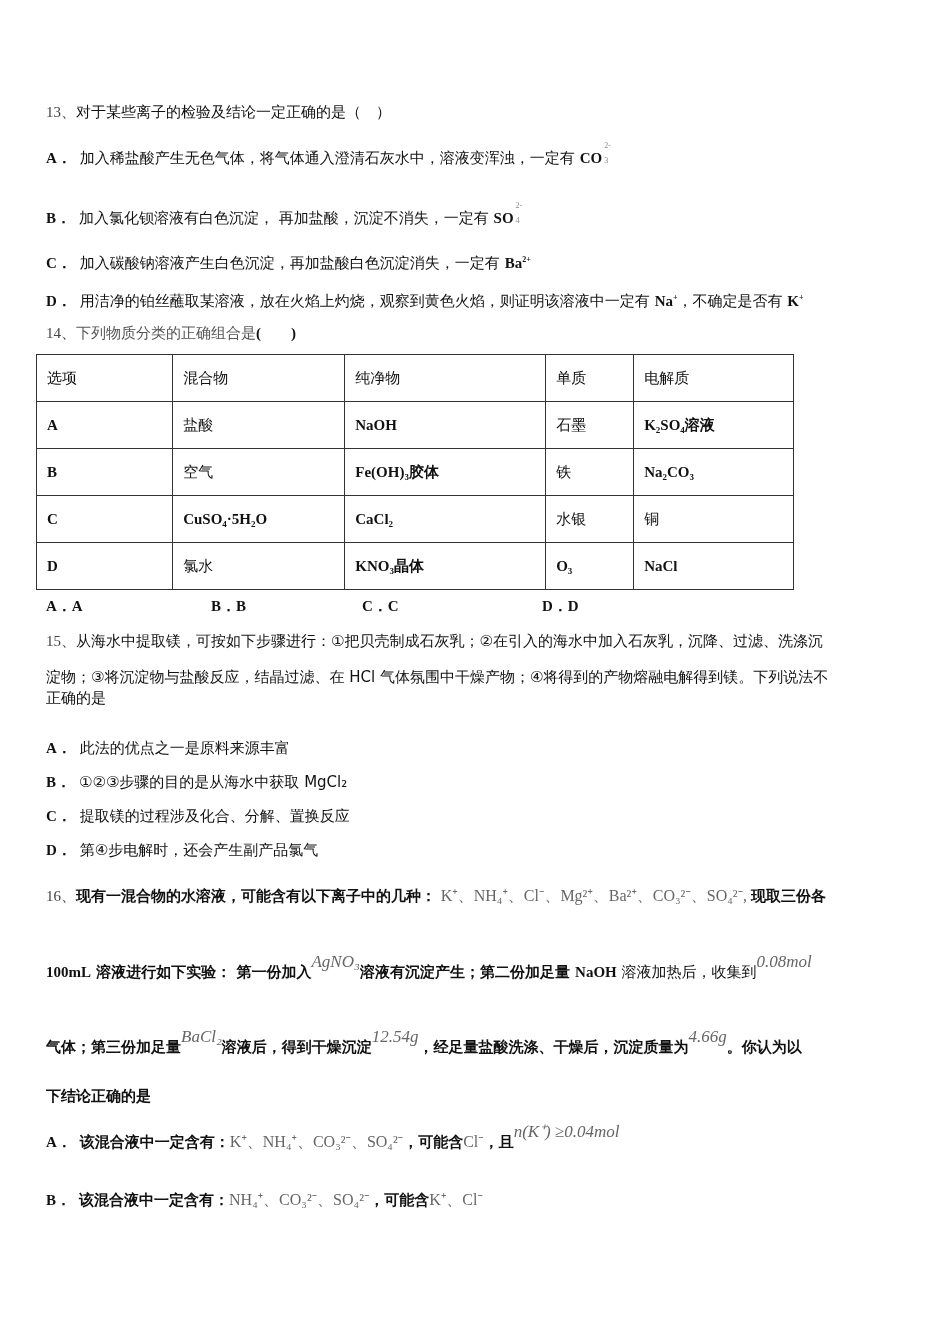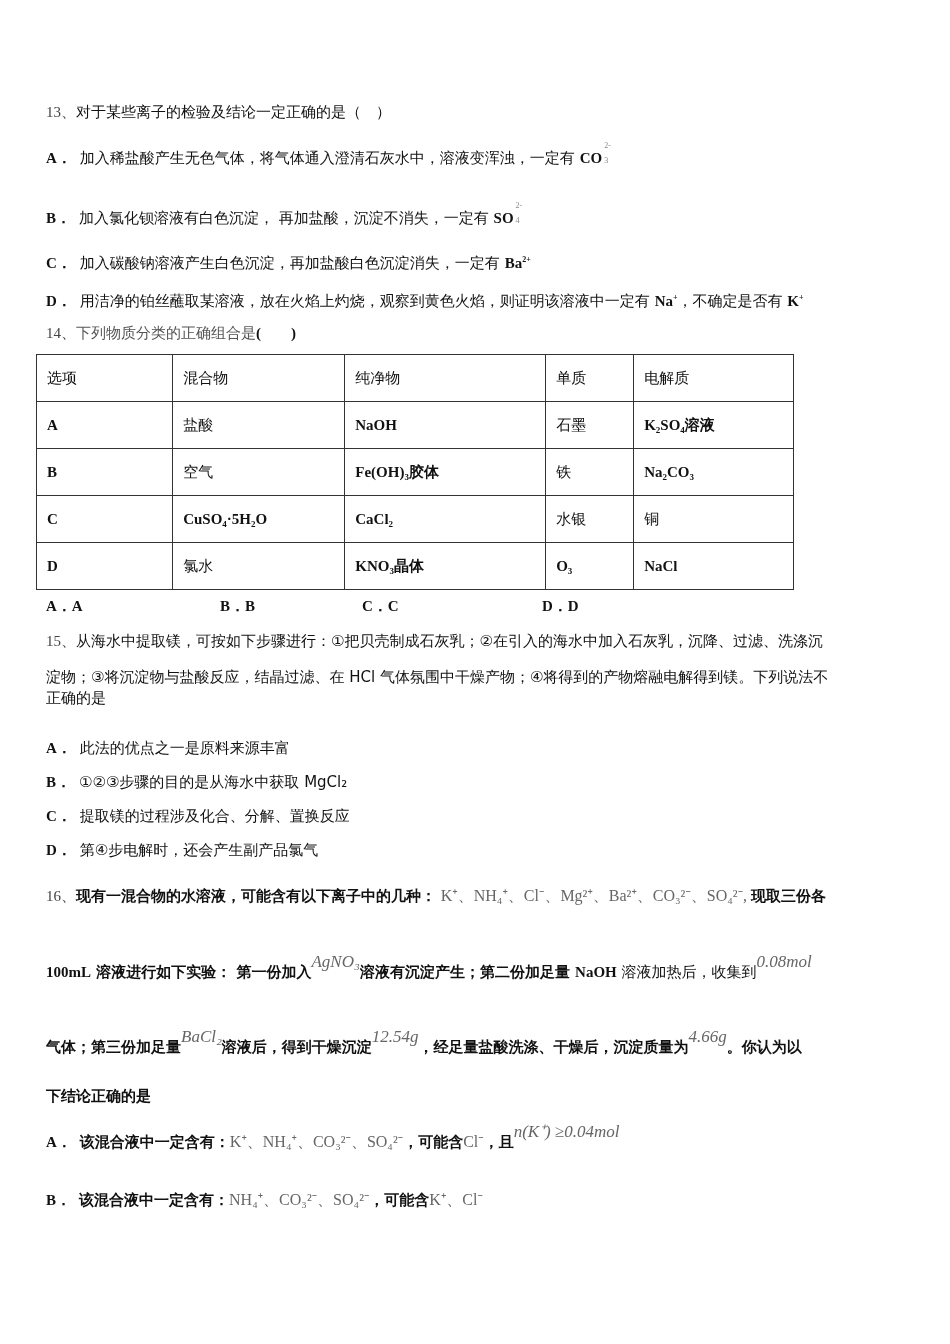--- a/index.html
+++ b/index.html
@@ -87,21 +87,21 @@
     <td class="cjk">氯水</td>
     <td class="b">KNO₃晶体</td>
     <td class="b">O₃</td>
     <td class="b">NaCl</td>
   </tr>
 </tbody>
   </table>
 
 <div class="answers">
   <span style="left:0px;">A．A</span>
-  <span style="left:174px;">B．B</span>
+  <span style="left:165px;">B．B</span>
   <span style="left:316px;">C．C</span>
   <span style="left:496px;">D．D</span>
 </div>
 
 <div class="line" style="top:631px;">
   <span class="num">15、</span><span class="cjk">从海水中提取镁，可按如下步骤进行：①把贝壳制成石灰乳；②在引入的海水中加入石灰乳，沉降、过滤、洗涤沉</span>
 </div>
 <div class="line" style="top:667px;">
   <span class="cjk">淀物；③将沉淀物与盐酸反应，结晶过滤、在 HCl 气体氛围中干燥产物；④将得到的产物熔融电解得到镁。下列说法不</span>
 </div>

